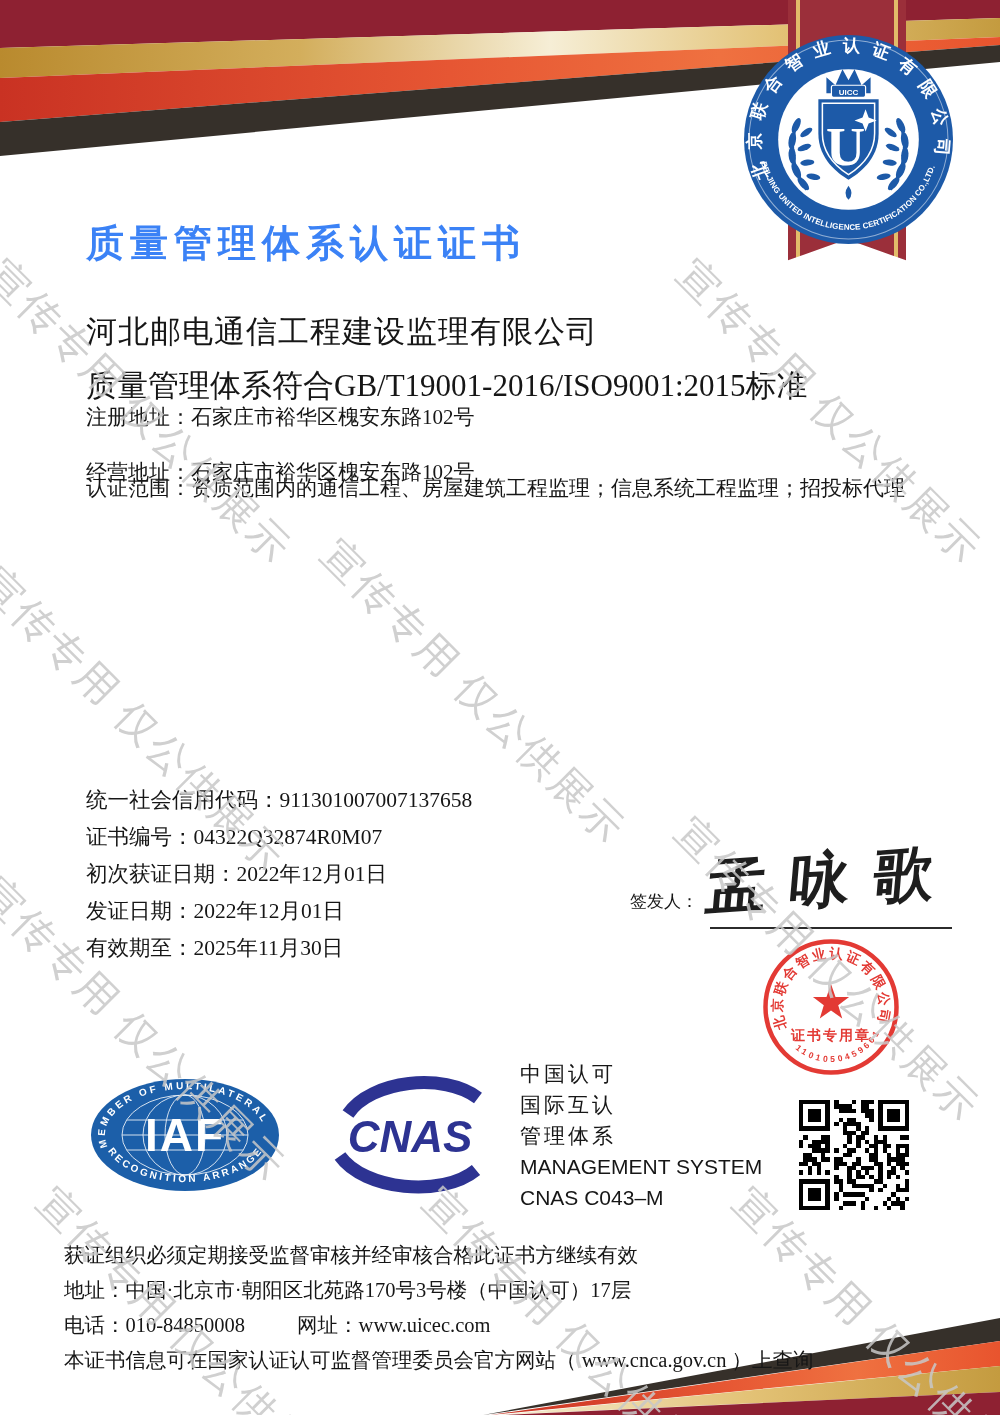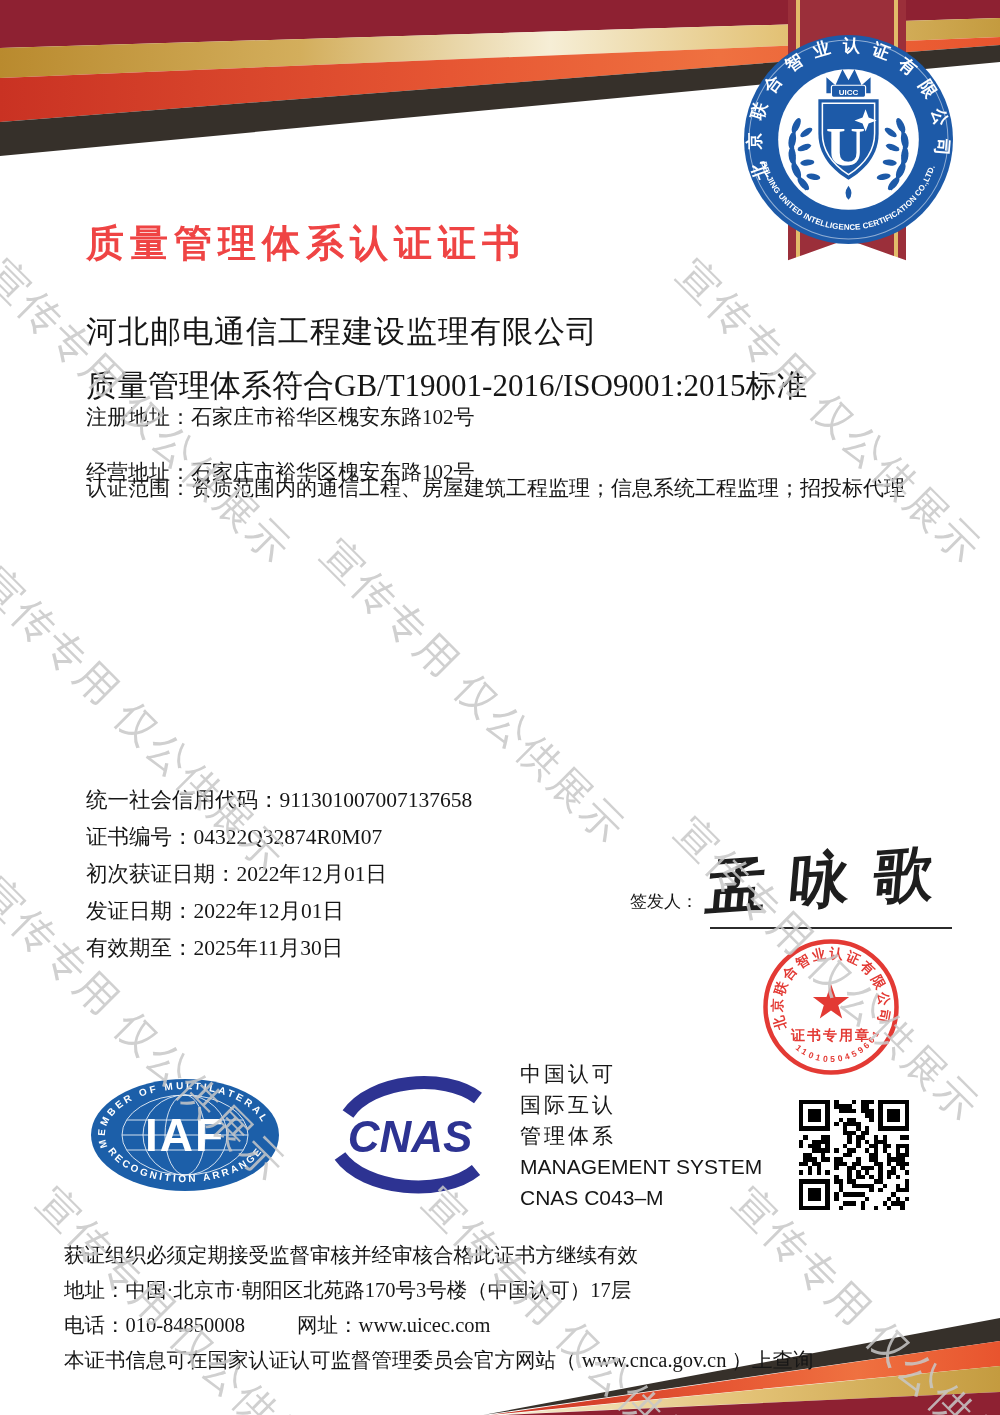--- a/index.html
+++ b/index.html
@@ -14,21 +14,21 @@
   .bottom-banner{left:0;top:1295px;z-index:1;}
 
   
   .ribbon{left:788px;top:0;width:118px;height:263px;z-index:2;
     background:linear-gradient(90deg,#9b2f3a 0,#9b2f3a 8px,#e2bc6a 8px,#e2bc6a 12px,
                #9b2f3a 12px,#9b2f3a 106px,#e2bc6a 106px,#e2bc6a 110px,#9b2f3a 110px);
     clip-path:polygon(0 0,100% 0,100% 99%,50% 91%,0 99%);}
   .badge{left:742px;top:33px;z-index:3;}
 
   
-  .title{left:86px;top:224px;font-size:38px;font-weight:bold;letter-spacing:6px;color:#ef4444;z-index:10;}
+  .title{left:86px;top:224px;font-size:38px;font-weight:bold;letter-spacing:6px;color:#3b82f6;z-index:10;}
   .company{left:86px;top:316px;font-size:31px;font-weight:normal;letter-spacing:1px;z-index:10;}
   .standard{left:86px;top:370px;font-size:31px;font-weight:normal;z-index:10;}
   .infoline{font-size:21px;z-index:10;}
   .reg{left:86px;top:407px;} .biz{left:86px;top:462px;} .scope{left:86px;top:478px;}
 
   
   .details{left:86px;top:782px;font-size:21.5px;z-index:10;}
   .details .row{height:37px;line-height:37px;white-space:nowrap;}
 
   

